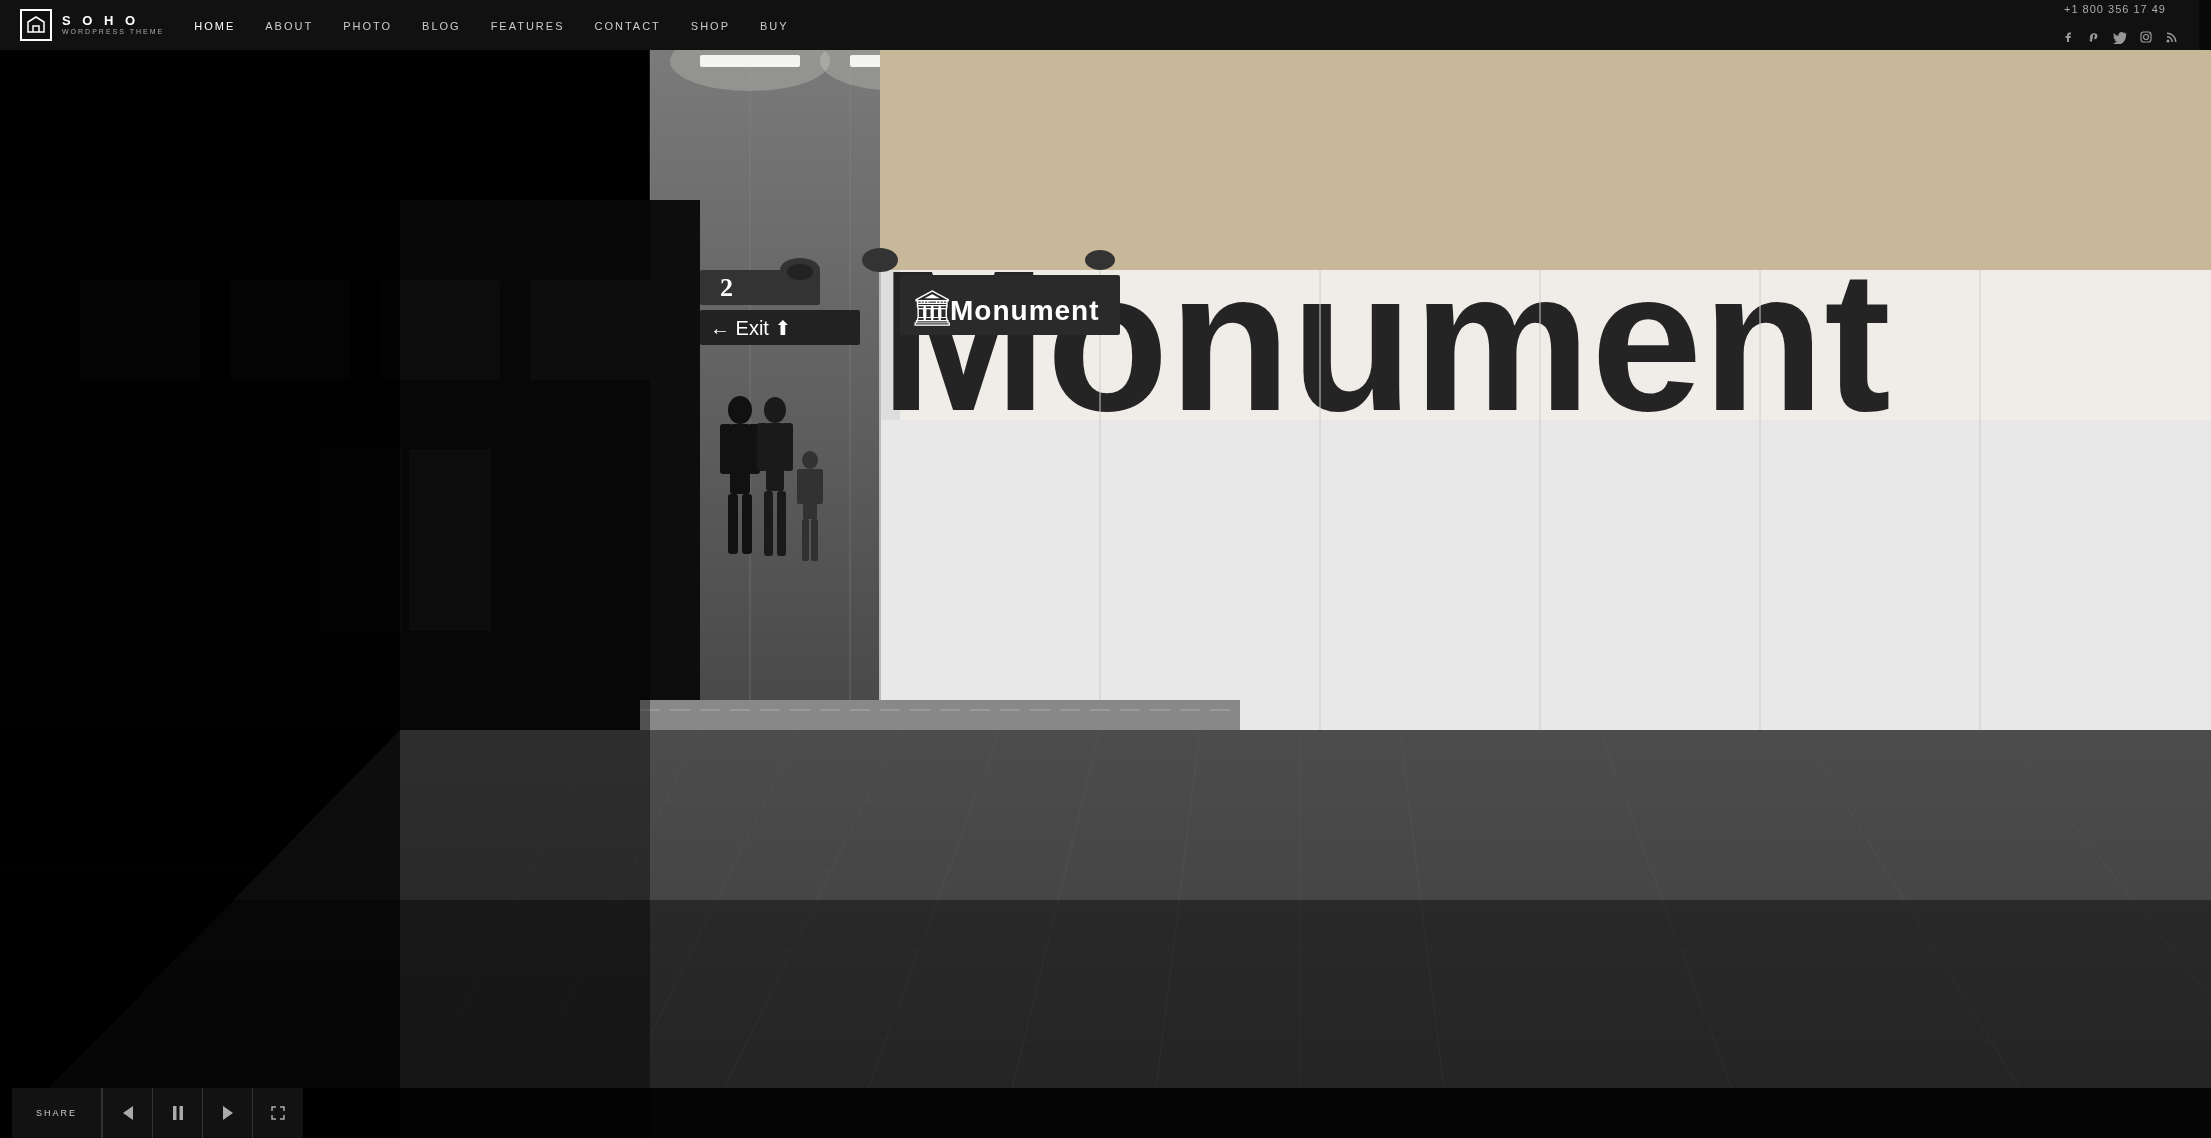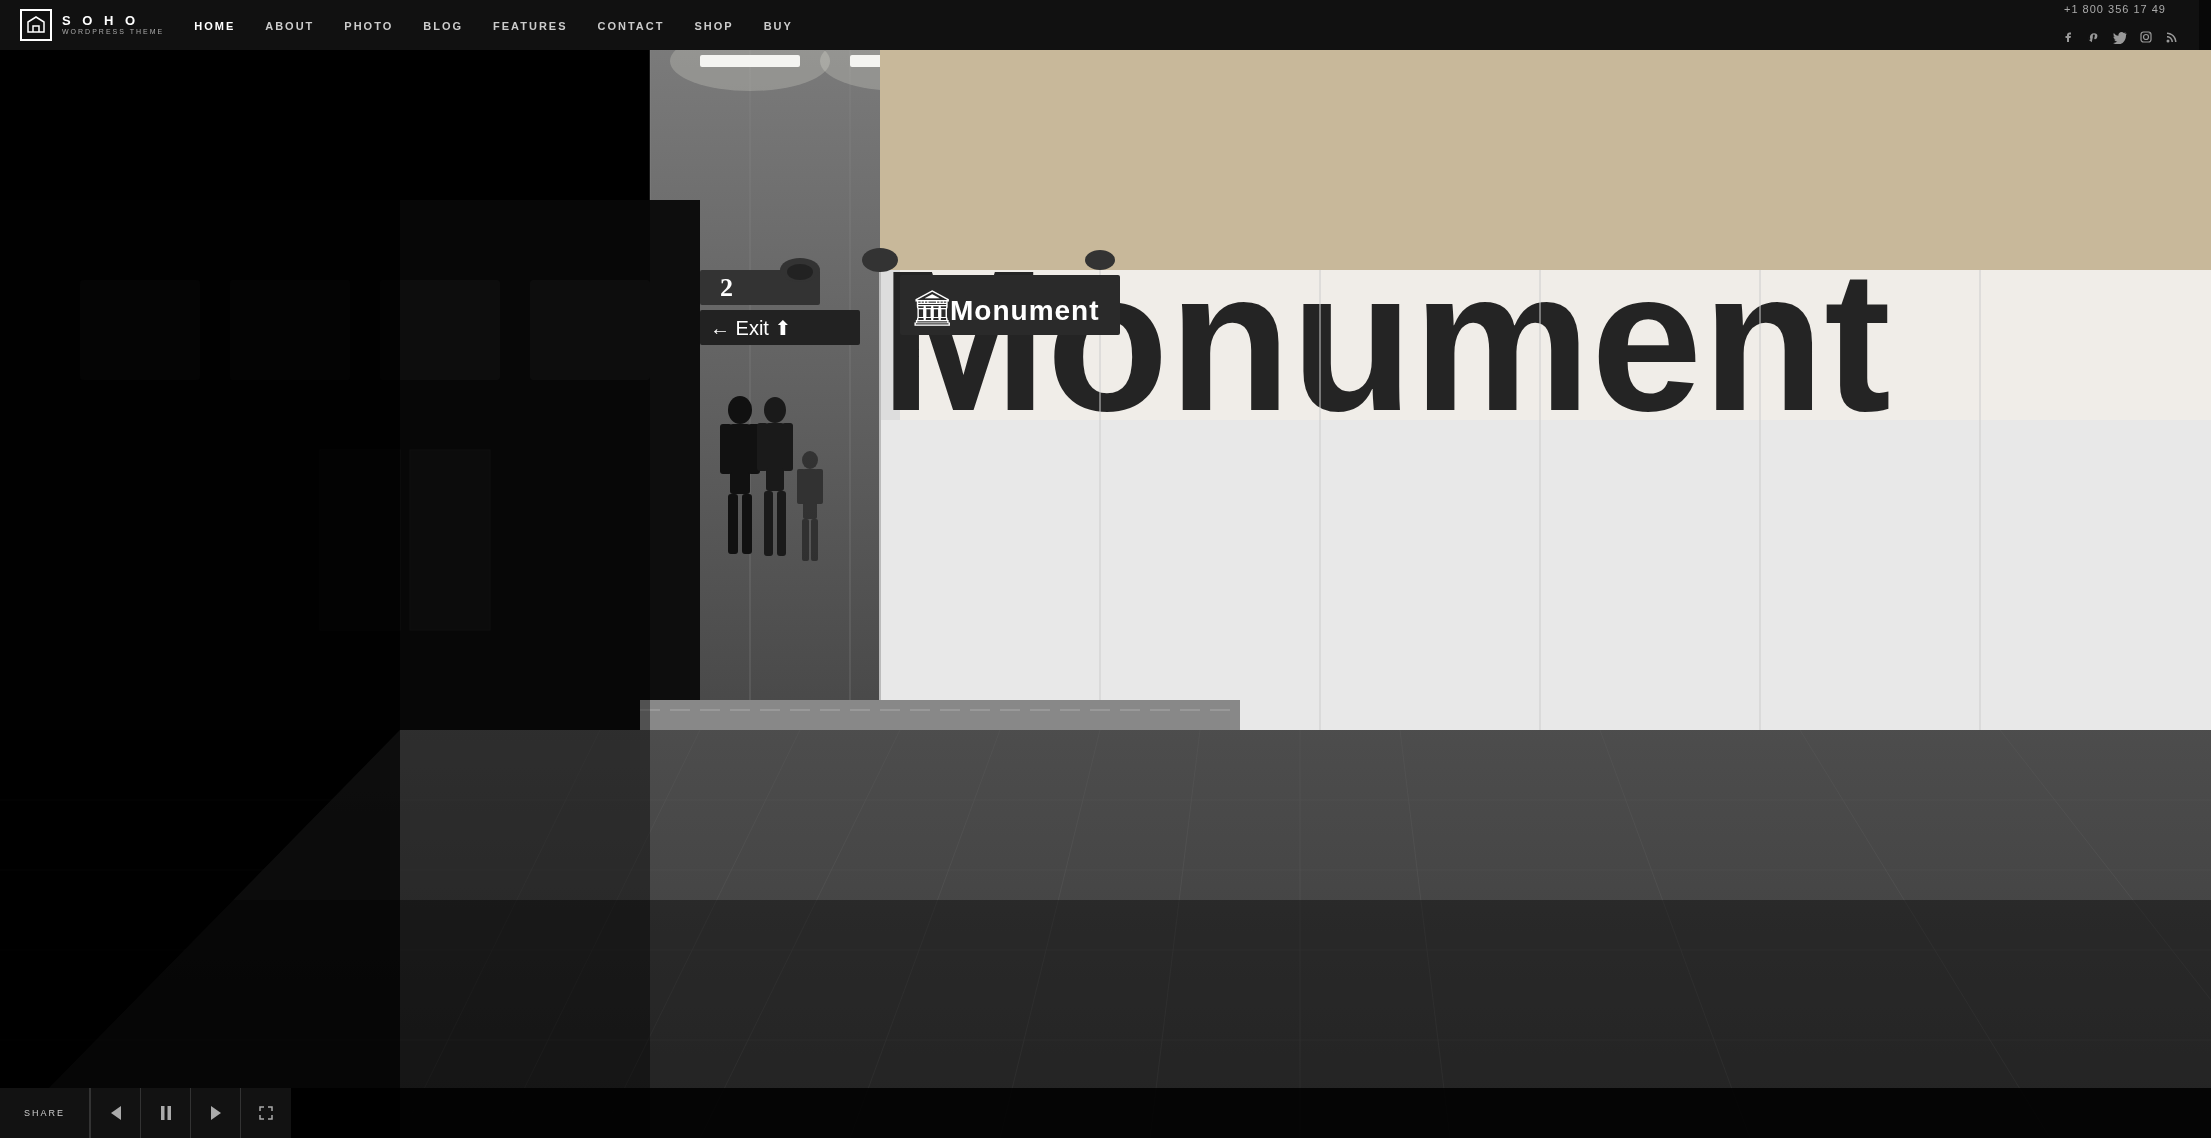--- a/index.html
+++ b/index.html
@@ -81,21 +81,21 @@
       gap: 30px;
       list-style: none;
     }
 
     .nav-links li a {
       color: #ccc;
       text-decoration: none;
       font-size: 11px;
       letter-spacing: 2px;
       text-transform: uppercase;
-      font-weight: 700;
+      font-weight: 400;
       transition: color 0.2s;
     }
 
     .nav-links li a:hover,
     .nav-links li a.active {
       color: #fff;
     }
 
     .nav-right {
       display: flex;
@@ -159,20 +159,21 @@
     .bottom-bar {
       position: fixed;
       bottom: 0;
       left: 0;
       right: 0;
       height: 50px;
       background: rgba(0,0,0,0.85);
       display: flex;
       align-items: center;
       z-index: 100;
+      padding-left: 12px;
     }
 
     .share-section {
       width: 90px;
       height: 100%;
       display: flex;
       align-items: center;
       justify-content: center;
       background: rgba(20,20,20,0.9);
       border-right: 1px solid #333;

